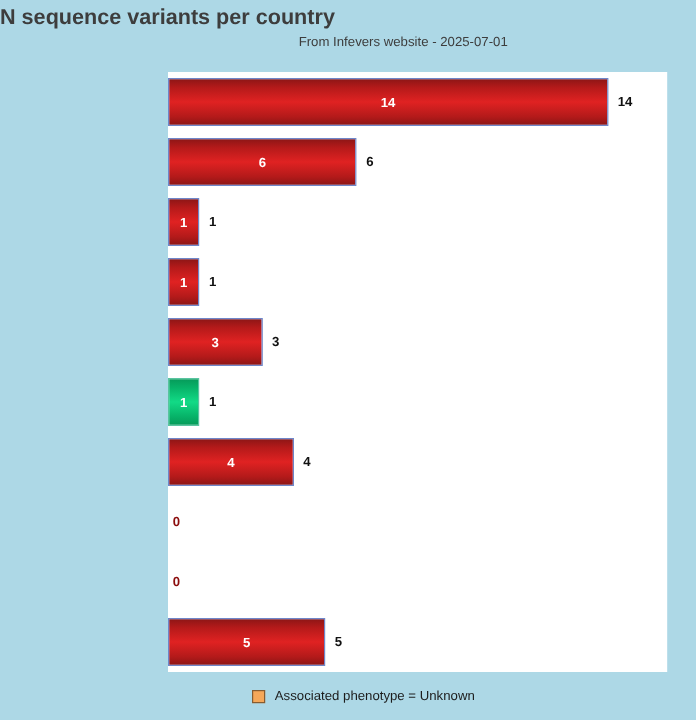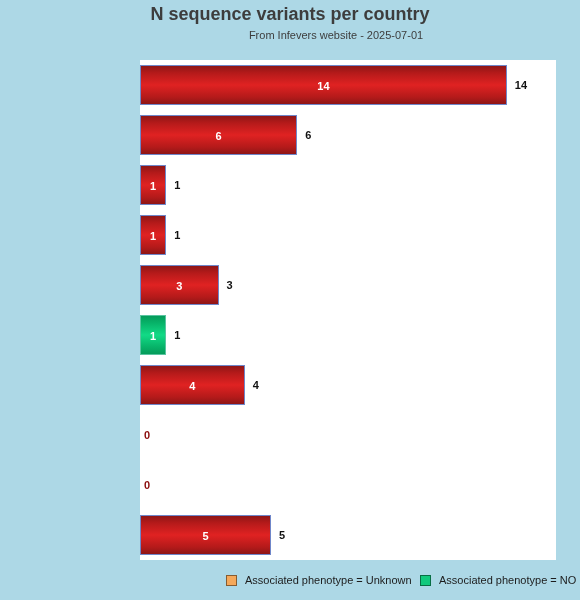--- a/index.html
+++ b/index.html
@@ -18,21 +18,20 @@
     position: absolute;
     left: 0; top: 0;
     width: 580px;
     height: 600px;
   }
   .chart-title {
     position: absolute;
     left: 0;
     top: 4px;
     width: 580px;
-    text-align: center;
     font-size: 18px;
     font-weight: bold;
     color: #3d3d3d;
     letter-spacing: 0px;
   }
   .chart-subtitle {
     position: absolute;
     left: 0;
     top: 29px;
     width: 580px;
@@ -215,23 +214,19 @@
         <div class="bar-wrap">
           <div class="bar" style="width: 131px;">
             <div class="bar-inner-label">5</div>
           </div>
           <div class="bar-outer-label" style="left: 139px;">5</div>
         </div>
       </div>
     </div>
 
   <div class="legend" id="legend">
-      <div class="legend-item" style="left: 210px; margin-left: 16px;">
+      <div class="legend-item" style="left: 210px;">
         <span class="legend-swatch" style="background: rgb(245, 168, 90);"></span>
         <span class="legend-text">Associated phenotype = Unknown</span>
       </div>
-      <div class="legend-item" style="left: 420px;">
-        <span class="legend-swatch" style="background: rgb(18, 201, 124);"></span>
-        <span class="legend-text">Associated phenotype = NO</span>
-      </div>
     </div>
 
 </div>
 
 </body></html>

